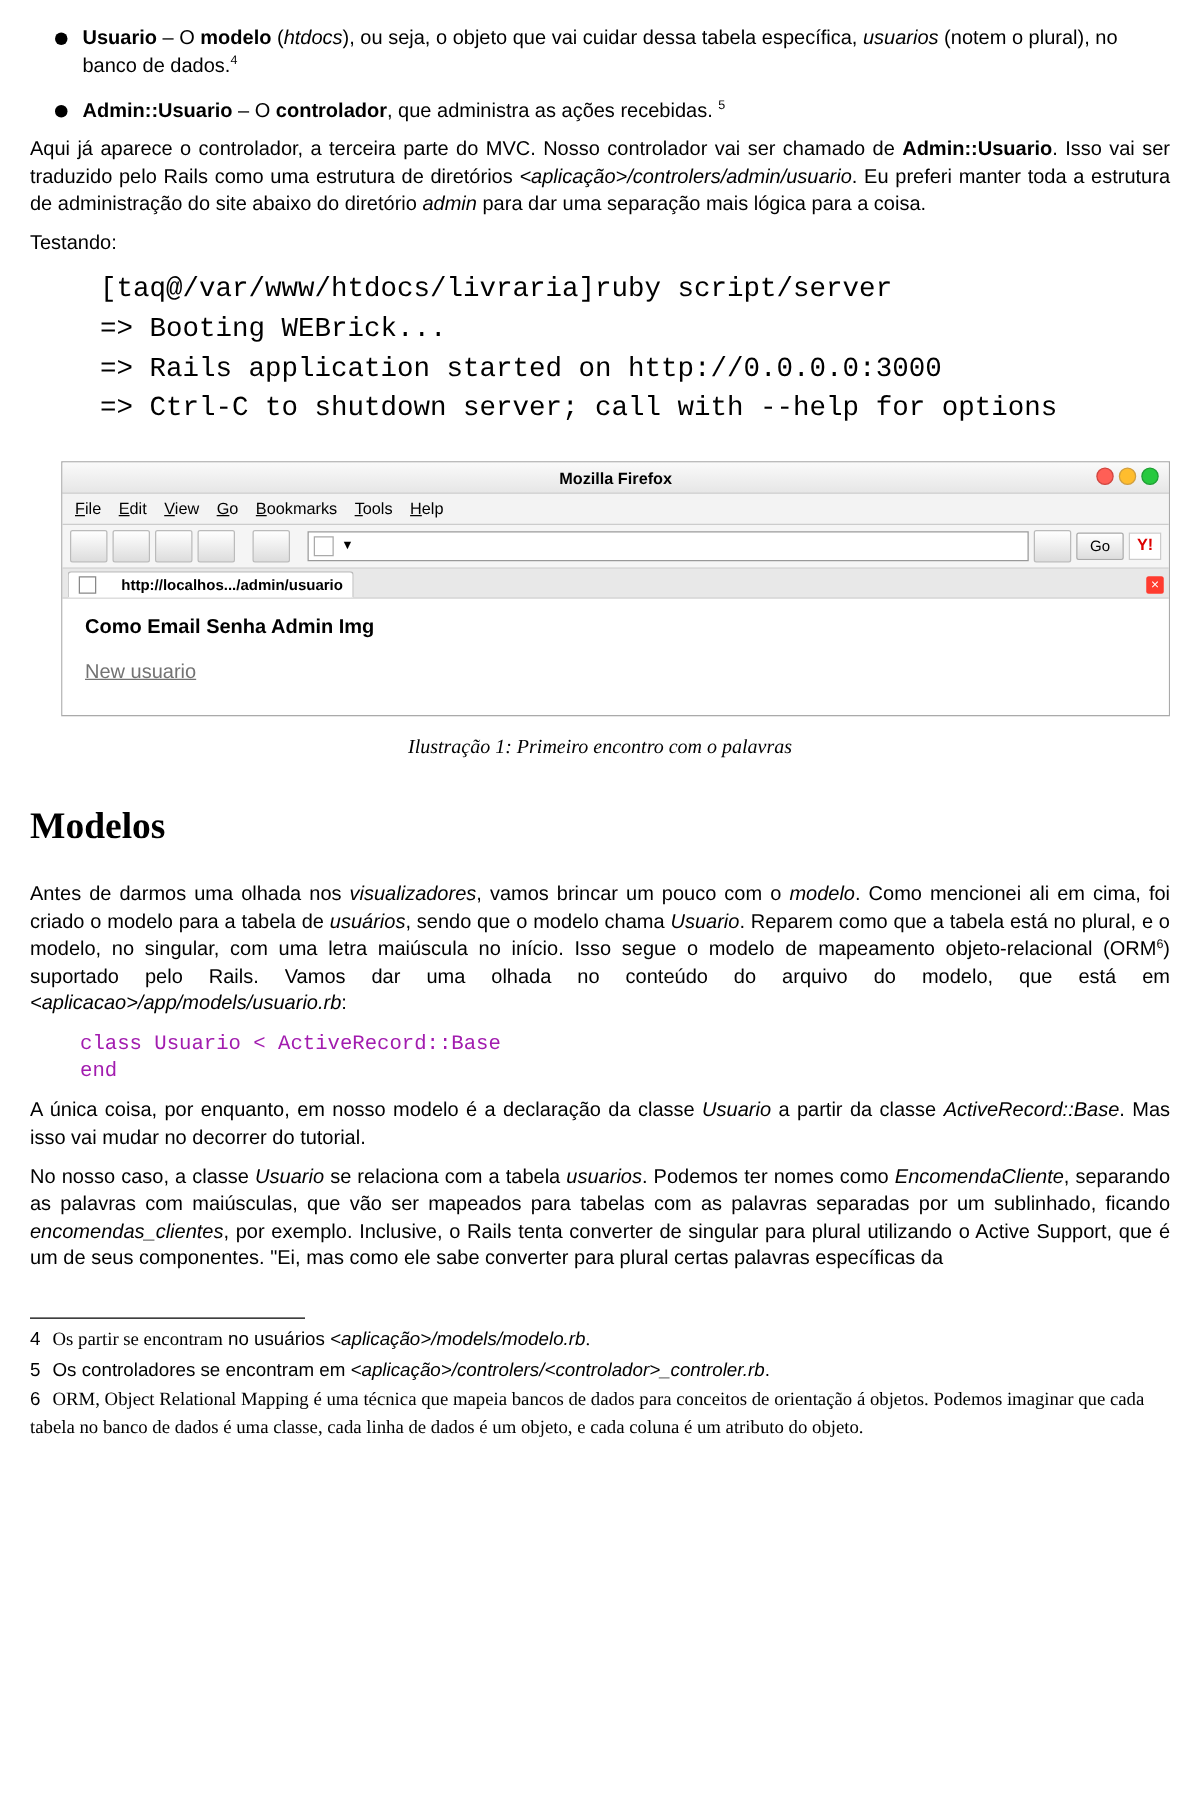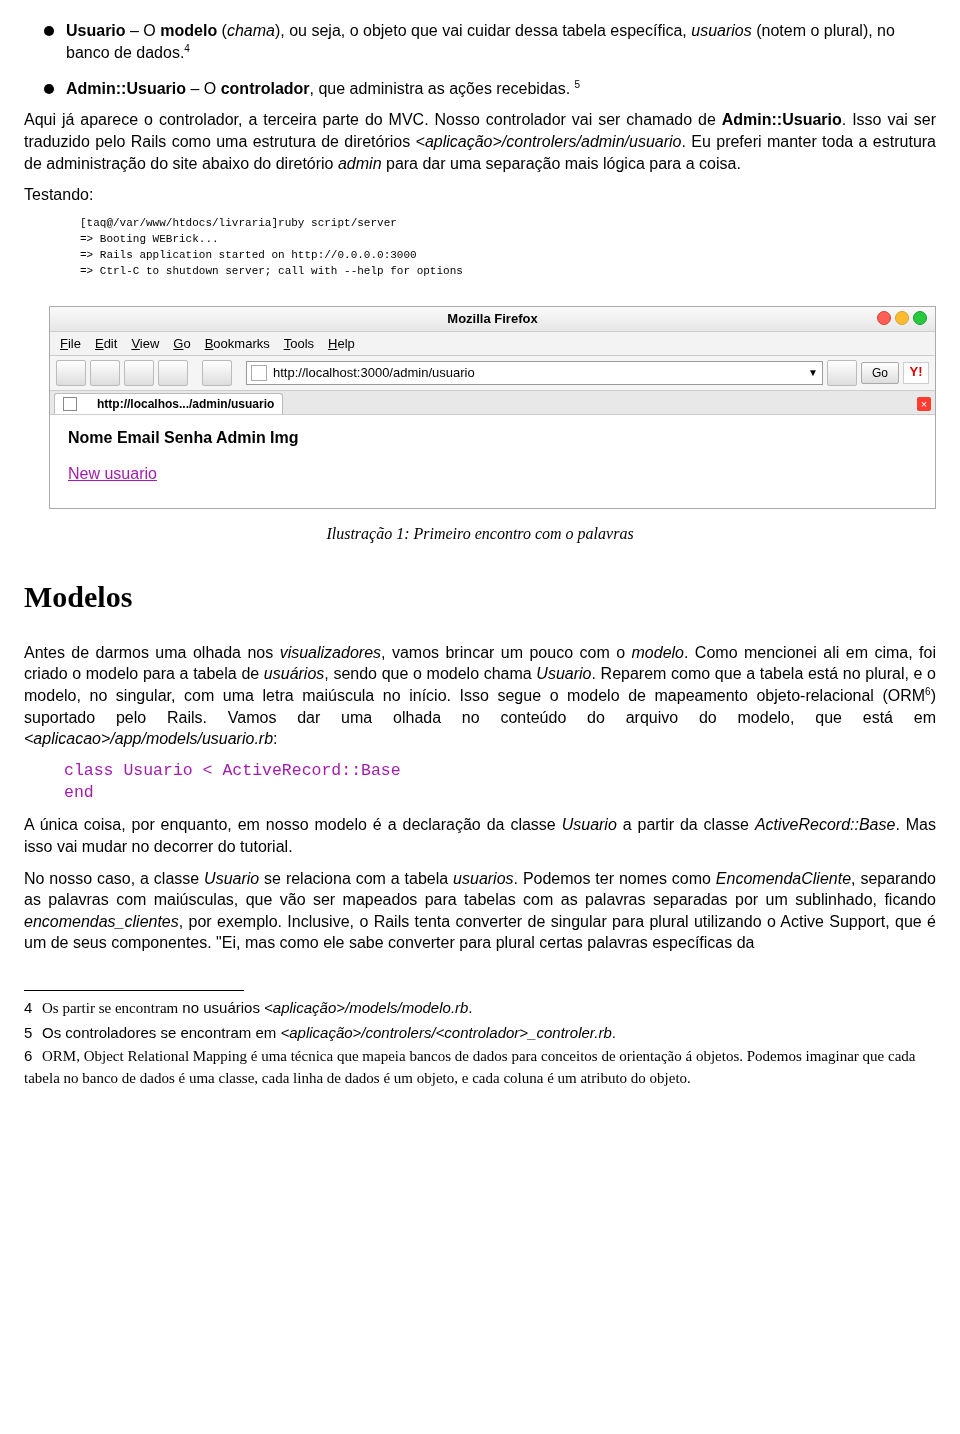--- a/index.html
+++ b/index.html
@@ -11,21 +11,21 @@
     padding: 20px 24px;
     line-height: 1.35;
     width: 960px;
     box-sizing: border-box;
   }
   .bullet-row { display: flex; align-items: flex-start; margin: 0 0 2px 20px; }
   .bullet-dot { width: 10px; height: 10px; background:#000; border-radius:50%; margin-top:6px; margin-right:12px; flex:none; }
   .bullet-body { flex:1; }
   .bullet-body p { margin:0; }
   .mono, pre.mono { font-family: "Courier New", Courier, monospace; color:#000; }
-  pre.mono { margin: 6px 0 6px 56px; font-size:11px; line-height:1.45; }
+  pre.mono { margin: 6px 0 6px 56px; font-size:22px; line-height:1.45; }
   pre.code2 { margin: 6px 0 6px 40px; font-size:16.5px; font-family:"Courier New",monospace; color:#a21caf;}
   .justify { text-align: justify; }
   .para { margin: 10px 0; }
   strong { font-weight: bold; }
   em { font-style: italic; }
   .sup { font-size: 10px; vertical-align: super; }
   h2.sect { font-family: Georgia, "Times New Roman", serif; font-weight:bold; font-size:30px; margin: 32px 0 24px 0;}
   
   .browser-wrap { margin: 26px 0 6px 0; padding-left: 25px; }
   .browser {
@@ -56,35 +56,35 @@
   .urlbar .ico { width:14px;height:14px; background:#fff; border:1px solid #aaa;}
   .go-btn { padding:2px 10px; background:linear-gradient(#fff,#ddd); border:1px solid #aaa; border-radius:2px; font-size:12px;}
   .y-ico { width:24px;height:20px; background:#fff;border:1px solid #ccc; color:#d00; font-weight:bold; font-size:13px; text-align:center;}
   .tabstrip { display:flex; align-items:center; background:#e8e8e8; padding:2px 4px 0 4px; border-bottom:1px solid #ccc;}
   .tab { display:flex; align-items:center; gap:20px; background:#fff; border:1px solid #bbb; border-bottom:none; padding:2px 8px; border-radius:3px 3px 0 0; font-weight:bold; font-size:12px;}
   .tab .sq{width:12px;height:12px;background:#fff;border:1px solid #888;}
   .close-x { margin-left:auto; width:14px;height:14px; background:#ff3b2f; color:#fff; font-size:11px; text-align:center; line-height:14px; border-radius:2px;}
   .page-area { background:#fff; padding: 8px 14px 24px 14px; }
   .page-h1 { font-family: Georgia, "Times New Roman", serif; font-weight:bold; font-size:34px; margin: 6px 0 14px 0;}
   .tbl-head { font-weight:bold; font-size:16px; margin: 4px 0 14px 4px;}
-  .new-link { color:#a21caf; text-decoration:underline; font-size:16px; margin-left:4px;}
+  .new-link { color:#737373; text-decoration:underline; font-size:16px; margin-left:4px;}
   .caption { text-align:center; font-style:italic; font-family:Georgia,serif; font-size:16px; margin: 14px 0 28px 0;}
   
   .fn-sep { width:220px; border:none; border-top:1px solid #000; margin: 36px 0 6px 0;}
   .fn { font-size:15px; line-height:1.45; margin: 2px 0 0 0; font-family: Georgia, "Times New Roman", serif;}
   .fn .num { font-family: Arial, sans-serif; display:inline-block; width:18px;}
 </style>
 </head>
 <body>
 
 <div class="bullet-row">
   <div class="bullet-dot"></div>
   <div class="bullet-body">
     <p>
-      <strong>Usuario</strong><span> – O </span><strong>modelo</strong><span> (</span><em>chama</em><span>), ou seja, o objeto que vai cuidar dessa tabela específica, </span><em>usuarios</em><span> (notem o plural), no banco de dados.</span><span class="sup">4</span>
+      <strong>Usuario</strong><span> – O </span><strong>modelo</strong><span> (</span><em>htdocs</em><span>), ou seja, o objeto que vai cuidar dessa tabela específica, </span><em>usuarios</em><span> (notem o plural), no banco de dados.</span><span class="sup">4</span>
     </p>
   </div>
 </div>
 
 <div class="bullet-row" style="margin-top:14px">
   <div class="bullet-dot"></div>
   <div class="bullet-body">
     <p>
       <strong>Admin::Usuario</strong><span> – O </span><strong>controlador</strong><span>, que administra as ações recebidas. </span><span class="sup">5</span>
     </p>
@@ -124,36 +124,35 @@
     <div class="toolbar">
       <div class="tb-btn"></div>
       <div class="tb-btn"></div>
       <div class="tb-btn"></div>
       <div class="tb-btn"></div>
       <div class="tb-sep"></div>
       <div class="tb-btn"></div>
       <div class="tb-sep"></div>
       <div class="urlbar">
         <span class="ico"></span>
-        <span style="flex:1">http://localhost:3000/admin/usuario</span>
         <span style="font-size:10px">▼</span>
       </div>
       <div class="tb-btn"></div>
       <div class="go-btn">Go</div>
       <div class="y-ico">Y!</div>
     </div>
     <div class="tabstrip">
       <div class="tab">
         <span class="sq"></span>
         <span>http://localhos.../admin/usuario</span>
       </div>
       <span class="close-x">×</span>
     </div>
     <div class="page-area">
-      <div class="tbl-head">Nome Email Senha Admin Img</div>
+      <div class="tbl-head">Como Email Senha Admin Img</div>
       <a class="new-link">New usuario</a>
     </div>
   </div>
 </div>
 
 <div class="caption">Ilustração 1: Primeiro encontro com o palavras</div>
 
 <h2 class="sect">Modelos</h2>
 
 <p class="para justify">

